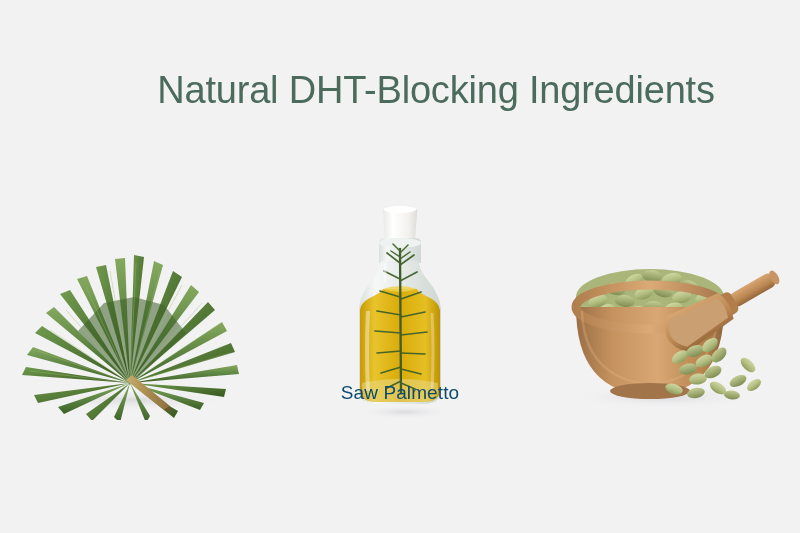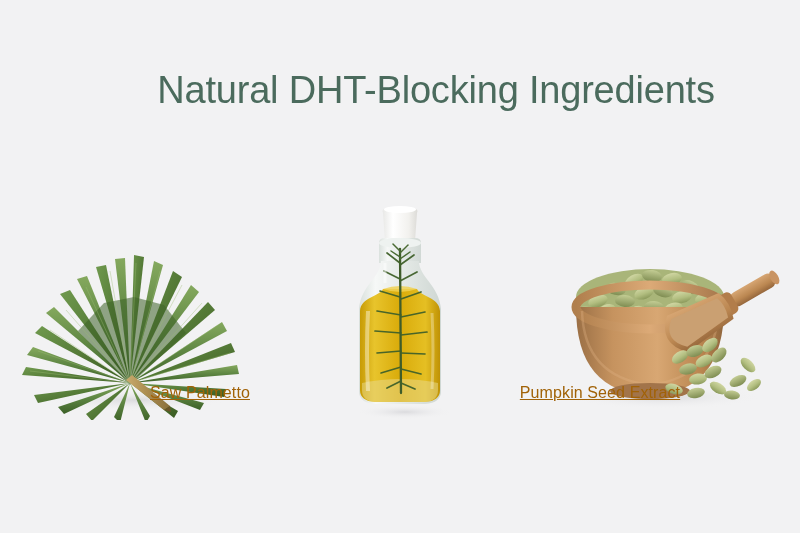--- a/index.html
+++ b/index.html
@@ -44,25 +44,24 @@
   .art { display:block; }
   .labels {
     position:absolute;
     top:378px; left:0; width:800px; height:30px;
     display:flex; flex-direction:row;
     align-items:center; justify-content:space-around;
   }
   .label {
     width:266px;
     text-align:center;
-    font-size:16px;
+    font-size:19px;
     font-weight:400;
-    color:#a16207;
+    color:#0c4a6e;
     letter-spacing:0.1px;
-    text-decoration:underline;
   }
 </style>
 </head>
 <body>
 
 <div class="page">
 
   <div class="title">Natural DHT-Blocking Ingredients</div>
 
   <div class="cards">
@@ -343,16 +342,15 @@
           <ellipse cx="180" cy="150" rx="8" ry="4.5" fill="url(#seedG2)" transform="rotate(6 180 150)"></ellipse>
           <ellipse cx="202" cy="140" rx="8" ry="4.5" fill="url(#seedG)" transform="rotate(-36 202 140)"></ellipse>
         </g>
       </svg>
     </div>
 
   </div>
 
   <div class="labels">
     <div class="label">Saw Palmetto</div>
-    <div class="label">Pumpkin Seed Extract</div>
   </div>
 
 </div>
 
 </body></html>

